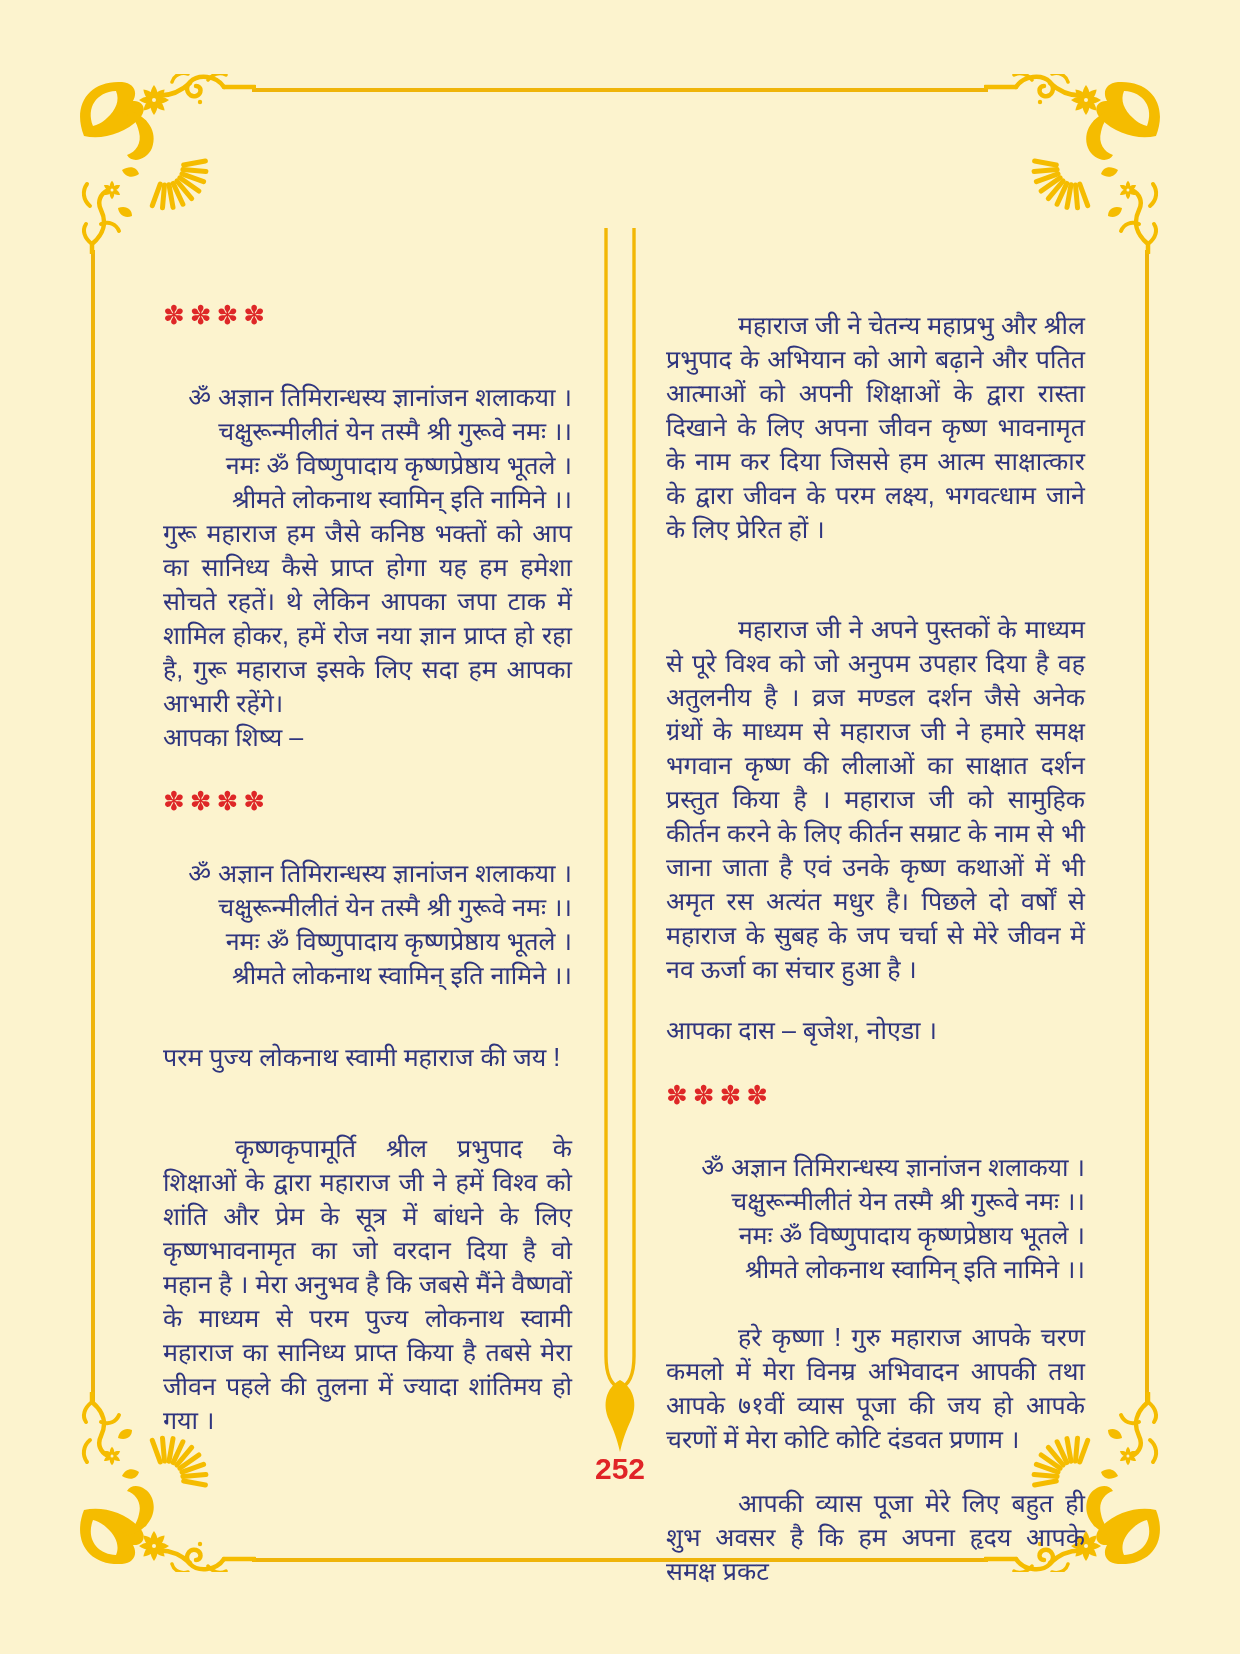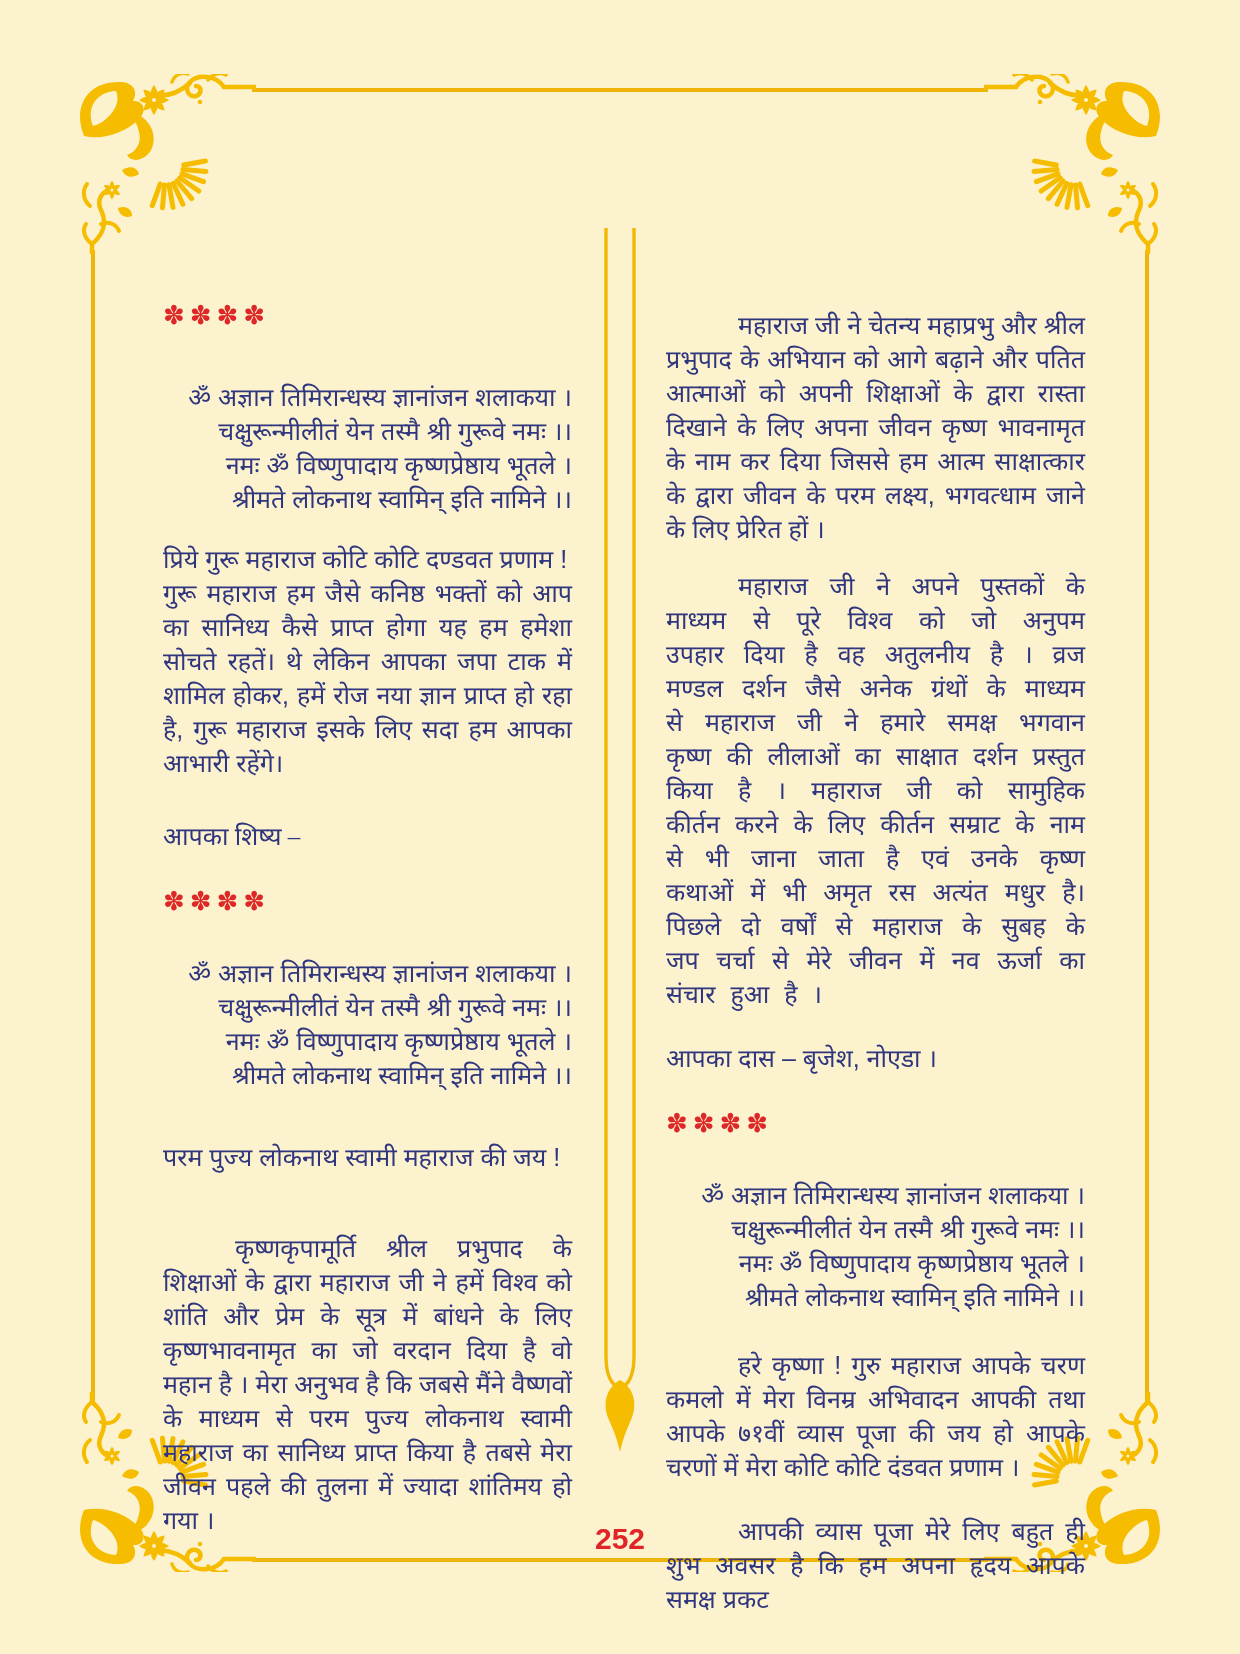--- a/index.html
+++ b/index.html
@@ -32,36 +32,36 @@
     letter-spacing:5px;line-height:30px;height:30px;
   }
   .verse{text-align:right;}
   .verse span{display:block;}
   .body{margin:0;text-align:justify;}
   .indent{text-indent:72px;}
   .salutation{margin-top:26px;}
   .sig div{display:block;}
   
   .col-left .verse-1{margin-top:50px;}
-  .col-left .sig{margin-top:40px;font-family:Liberation Serif, serif;}
+  .col-left .sig{}
   .col-left .stars-2{margin-top:32px;}
   .col-left .verse-2{margin-top:40px;}
   .col-left .jay{margin-top:48px;}
   .col-left .para-2{margin-top:57px;}
   
   .col-right .para-1{margin-top:8px;}
-  .col-right .para-2{margin-top:26px;font-family:Liberation Mono, monospace;}
+  .col-right .para-2{margin-top:66px;}
   .col-right .sig-line{margin-top:27px;}
   .col-right .stars-r{margin-top:33px;}
   .col-right .verse-r{margin-top:40px;}
   .col-right .para-3{margin-top:34px;}
   .col-right .para-4{margin-top:30px;}
   
   .page-number{
-    position:absolute;left:560px;top:1522px;width:120px;
+    position:absolute;left:560px;top:1452px;width:120px;
     text-align:center;color:#E02427;font-size:30px;font-weight:bold;
   }
   .defs-svg{position:absolute;width:0;height:0;overflow:hidden;}
 </style>
 </head>
 <body>
 
 <svg class="defs-svg" xmlns="http://www.w3.org/2000/svg" aria-hidden="true">
   <defs>
     <path id="petal8" d="M0,-15 C4.5,-9 4.5,-3.5 0,0 C-4.5,-3.5 -4.5,-9 0,-15 Z"></path>
@@ -154,21 +154,20 @@
   <div class="col col-left">
     <div class="stars stars-1">✽✽✽✽</div>
 
     <div class="verse verse-1">
       <span>ॐ अज्ञान तिमिरान्धस्य ज्ञानांजन शलाकया ।</span>
       <span>चक्षुरून्मीलीतं येन तस्मै श्री गुरूवे नमः ।।</span>
       <span>नमः ॐ विष्णुपादाय कृष्णप्रेष्ठाय भूतले ।</span>
       <span>श्रीमते लोकनाथ स्वामिन् इति नामिने ।।</span>
     </div>
 
-    <div class="salutation">प्रिये गुरू महाराज कोटि कोटि दण्डवत प्रणाम !</div>
     <p class="body para-1">गुरू महाराज हम जैसे कनिष्ठ भक्तों को आप का सानिध्य कैसे प्राप्त होगा यह हम हमेशा सोचते रहतें। थे लेकिन आपका जपा टाक में शामिल होकर, हमें रोज नया ज्ञान प्राप्त हो रहा है, गुरू महाराज इसके लिए सदा हम आपका आभारी रहेंगे।</p>
 
     <div class="sig">
       <div>आपका शिष्य –</div>
     </div>
 
     <div class="stars stars-2">✽✽✽✽</div>
 
     <div class="verse verse-2">
       <span>ॐ अज्ञान तिमिरान्धस्य ज्ञानांजन शलाकया ।</span>

